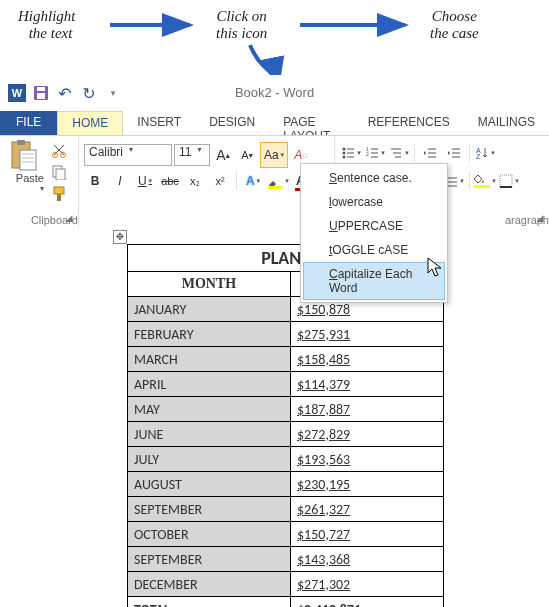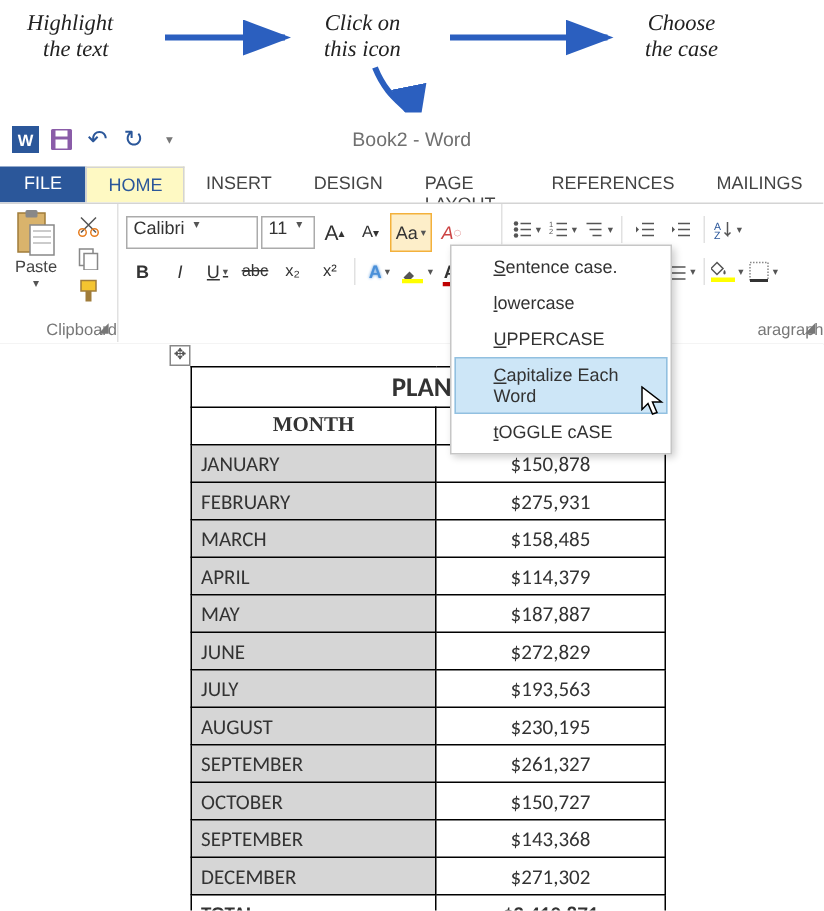--- a/index.html
+++ b/index.html
@@ -129,21 +129,21 @@
     font-size: 9px;
     color: #777;
     text-align: center;
   }
   
   .g-clip { left: 0; width: 78px; }
   .paste {
     position: absolute;
     left: 4px; top: 4px;
     width: 40px;
-    text-align: center;
+    text-align: right;
   }
   .paste-icon {
     width: 32px; height: 32px;
     margin: 0 auto;
   }
   .mini-col {
     position: absolute;
     left: 48px; top: 4px;
     display: flex;
     flex-direction: column;
@@ -277,21 +277,21 @@
     background: #fff;
     font-weight: bold;
   }
   .title-row td {
     text-align: center;
     font-weight: bold;
     font-size: 18px;
     background: #fff;
   }
   .sel { background: #d6d6d6; }
-  .num { text-align: center; }
+  .num { text-align: left; text-decoration: underline; }
   .total-row td { font-weight: bold; }
 </style>
 </head>
 <body>
 
 <div class="annot">
   <div class="annot-text" style="left:18px; top:8px;">Highlight
   the text</div>
   <div class="annot-text" style="left:216px; top:8px;">Click on
 this icon</div>
@@ -519,22 +519,22 @@
     </div>
     <div class="group-label">aragraph</div>
     <div class="group-dlg">◢</div>
   </div>
 </div>
 
 <div class="menu">
   <div class="menu-item"><u>S</u><span>entence case.</span></div>
   <div class="menu-item"><u>l</u><span>owercase</span></div>
   <div class="menu-item"><u>U</u><span>PPERCASE</span></div>
+  <div class="menu-item"><u>t</u><span>OGGLE cASE</span></div>
   <div class="menu-item hover"><u>C</u><span>apitalize Each Word</span></div>
-  <div class="menu-item"><u>t</u><span>OGGLE cASE</span></div>
 </div>
 
 <svg class="cursor-img" width="18" height="22">
   <path d="M1 1l0 15 4-4 3 7 3-1-3-7 6 0z" fill="#fff" stroke="#000"></path>
 </svg>
 
 <div class="doc">
   <div class="tbl-wrap">
     <div class="tbl-handle">✥</div>
     <table class="data">

